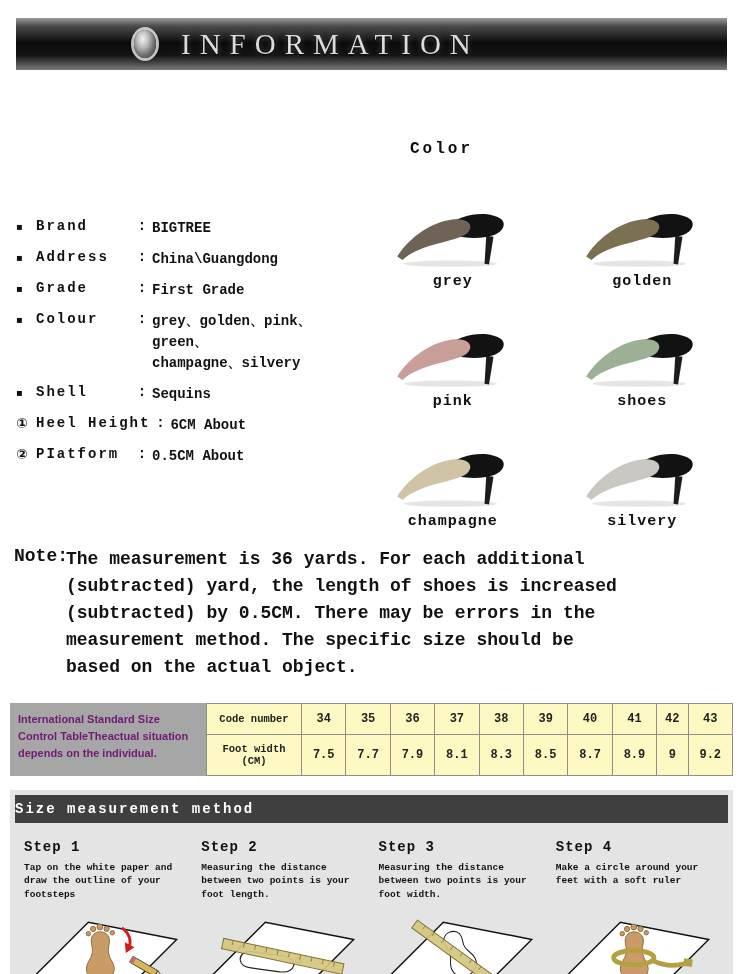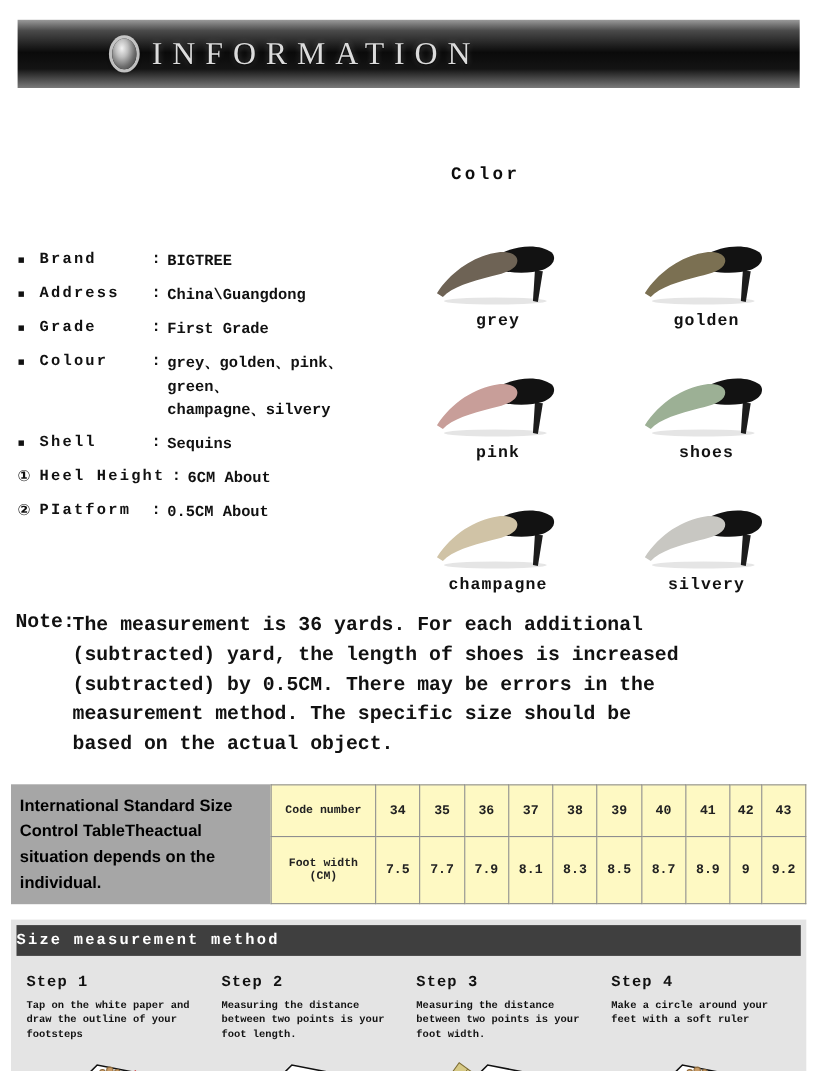--- a/index.html
+++ b/index.html
@@ -2,23 +2,23 @@
 <html><head>
 <meta charset="utf-8">
 <style>
   html,body{margin:0;padding:0;}
   body{
     width:743px;height:974px;background:#fff;position:relative;overflow:hidden;
     font-family:"Liberation Mono",monospace;color:#111;
   }
   
   .header-bar{
-    margin:18px 16px 0 16px;height:62px;box-sizing:border-box;
+    margin:18px 16px 0 16px;height:52px;box-sizing:border-box;
     background:linear-gradient(180deg,#9a9a9a 0%,#4a4a4a 16%,#0a0a0a 48%,#141414 72%,#7a7a7a 100%);
-    display:flex;align-items:center;padding-left:86px;
+    display:flex;align-items:center;padding-left:118px;gap:11px;
   }
   .orb{
     width:22px;height:28px;border-radius:50%;margin-right:14px;flex:0 0 auto;
     background:radial-gradient(ellipse at 40% 32%,#f2f2f2 0%,#bdbdbd 30%,#6e6e6e 62%,#2e2e2e 100%);
     box-shadow:0 0 0 3px rgba(225,225,225,.85),0 2px 5px rgba(0,0,0,.7);
   }
   .header-title{
     font-family:"Liberation Serif",serif;font-size:29px;letter-spacing:9px;color:#dcdcdc;
     text-shadow:0 1px 2px #000,0 0 6px rgba(255,255,255,.25);
   }
@@ -52,22 +52,22 @@
   .shoe{text-align:center;}
   .shoe svg{width:118px;height:72px;display:block;margin:0 auto;}
   .shoe-label{font-weight:bold;font-size:15px;margin-top:3px;letter-spacing:1px;}
   
   .note{display:flex;margin:16px 0 0 14px;font-size:18px;font-weight:bold;}
   .note-label{width:52px;flex:0 0 auto;}
   .note-text{white-space:pre-line;line-height:1.5;}
   
   .size-section{display:flex;margin:22px 10px 0 10px;align-items:stretch;}
   .size-caption{
-    width:236px;flex:0 0 auto;background:#a6a6a6;color:#000000;
-    font-family:"Liberation Sans",sans-serif;font-weight:bold;font-size:15px;
+    width:196px;flex:0 0 auto;background:#a6a6a6;color:#701a75;
+    font-family:"Liberation Sans",sans-serif;font-weight:bold;font-size:11px;
     padding:8px 8px;box-sizing:border-box;line-height:1.55;
   }
   .size-table{flex:1;border-collapse:collapse;background:#fef9c3;}
   .size-table td{
     border:1px solid #8f8f8f;text-align:center;font-size:12px;font-weight:bold;
     color:#222;padding:8px 1px;
   }
   .size-table td.row-label{font-size:10.5px;width:88px;padding:8px 3px;}
   
   .steps-wrap{margin:14px 10px 0 10px;background:#e4e4e4;padding:5px 5px 14px 5px;}

